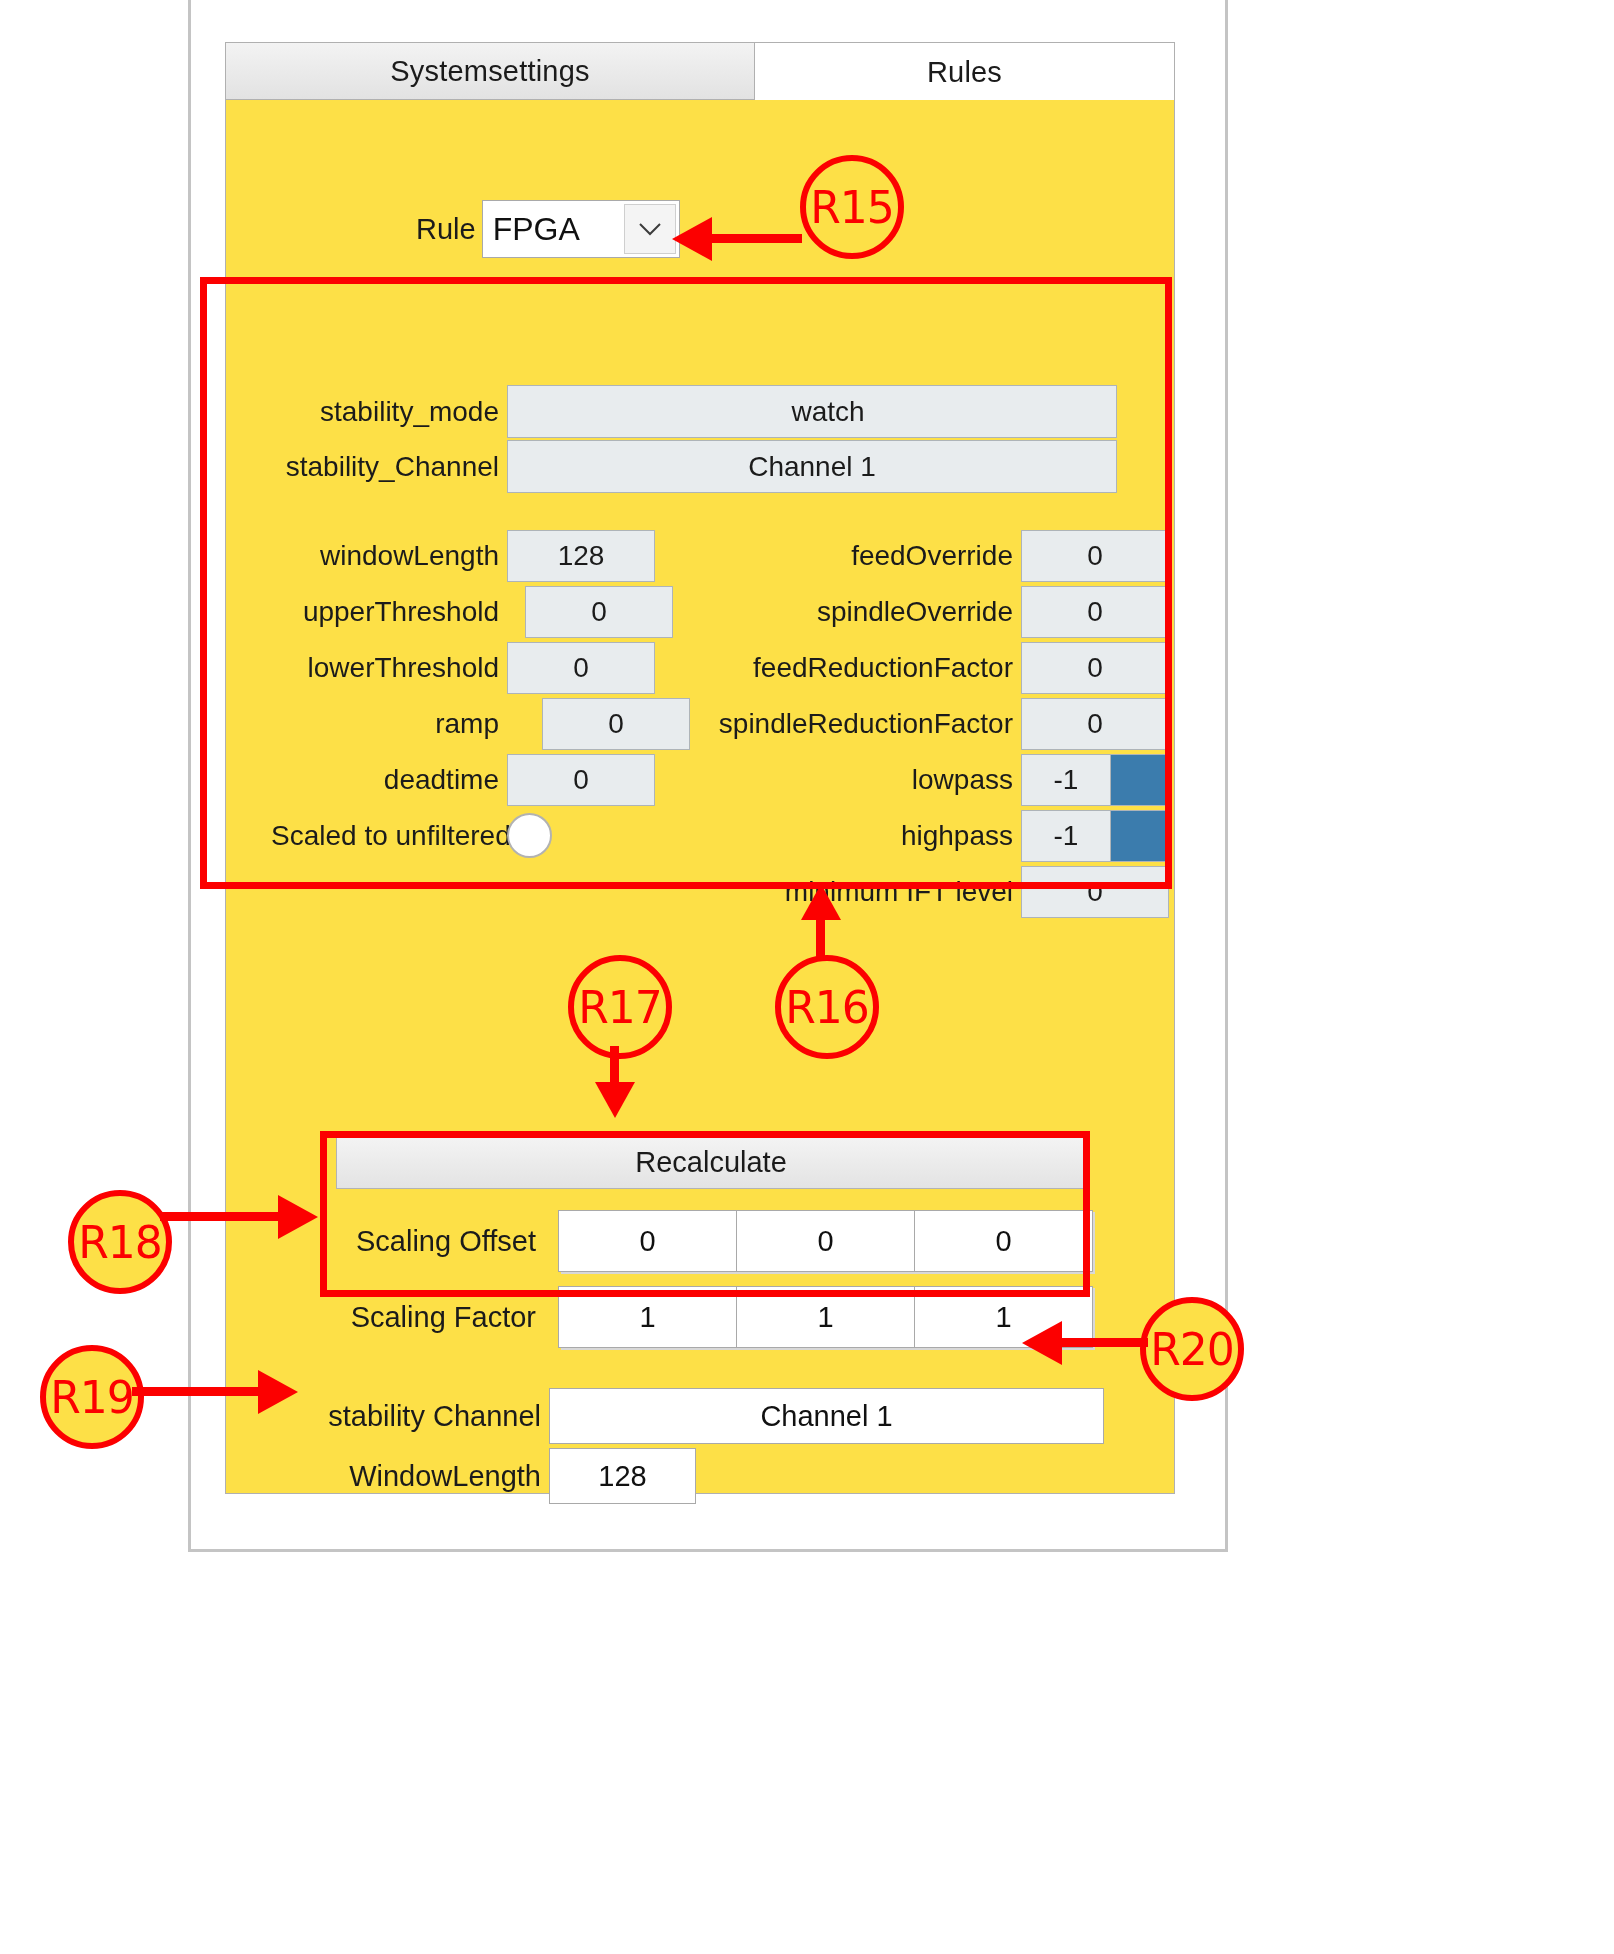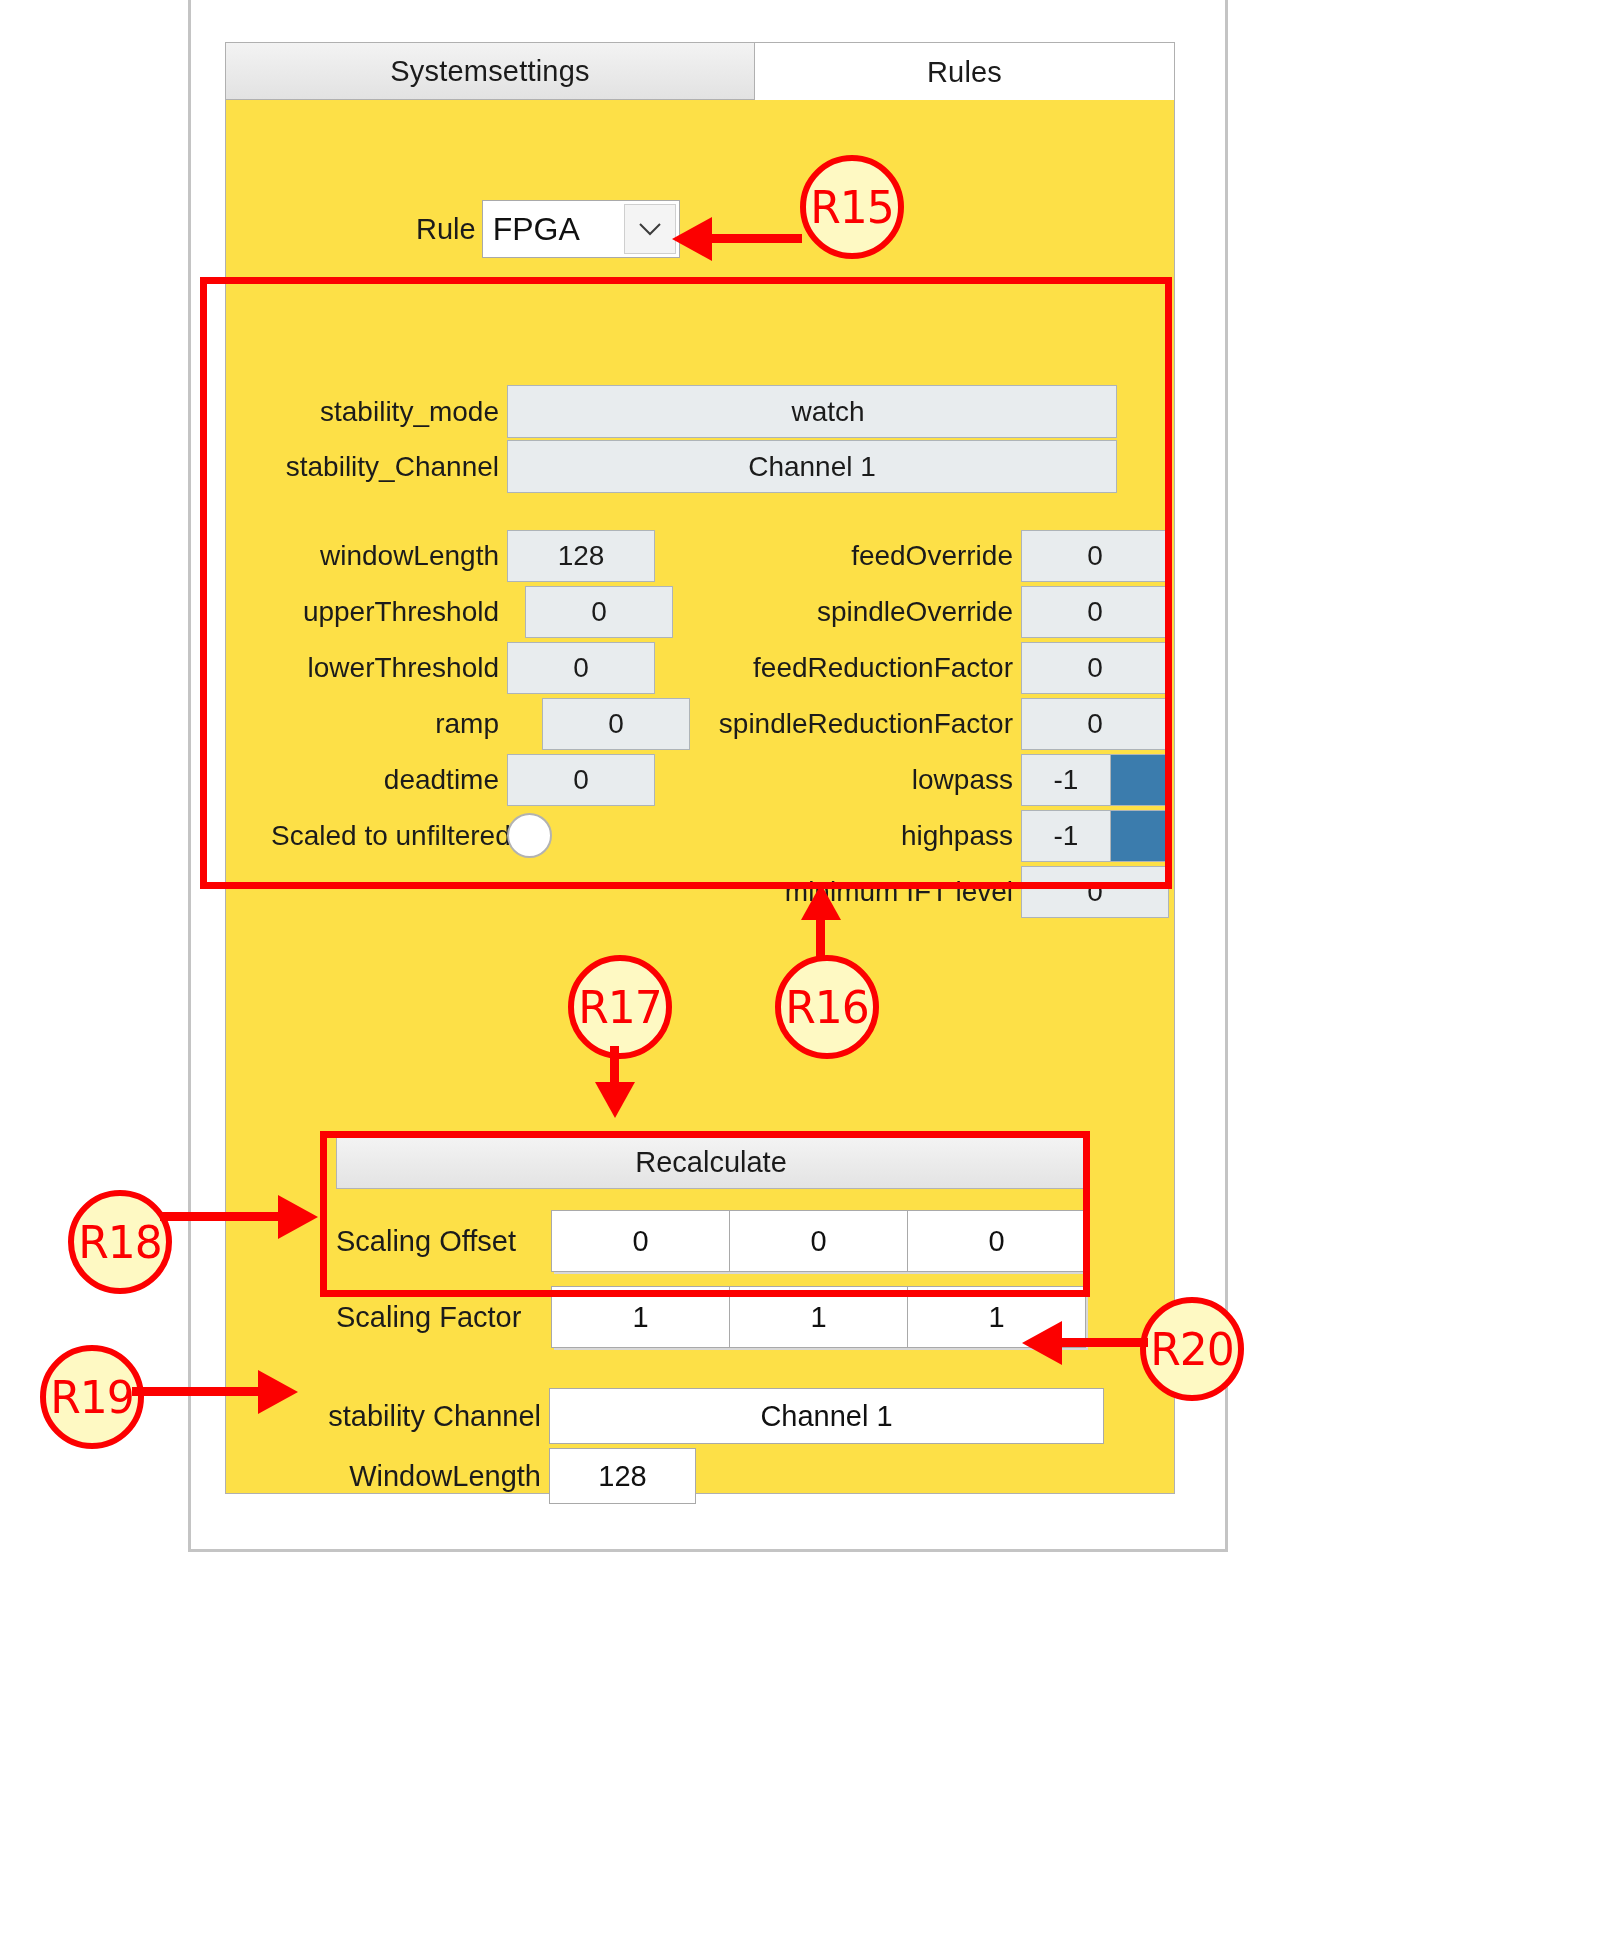--- a/index.html
+++ b/index.html
@@ -125,21 +125,21 @@
     background:linear-gradient(#f4f4f4,#e3e3e3);
     border:1px solid #b3b3b3;
     box-sizing:border-box;
     display:flex;align-items:center;justify-content:center;
     font-size:29px;color:#1b1b1b;
   }
 
   
   #scaling{left:110px;top:1110px;}
   .srow{display:flex;align-items:center;margin-bottom:8px;position:relative;}
-  .slabel{font-size:29px;width:200px;text-align:left;padding-right:16px;color:#1b1b1b;}
+  .slabel{font-size:29px;width:200px;text-align:right;padding-right:23px;color:#1b1b1b;}
   .scell{
     width:179px;height:62px;background:#ffffff;
     border:1px solid #a9a9a9;margin-left:-1px;
     box-sizing:border-box;
     display:flex;align-items:center;justify-content:center;
     font-size:29px;color:#111;
   }
   .sgrid{display:flex;box-shadow:2px 2px 0 #d8d8d8;}
 
   
@@ -154,21 +154,21 @@
   #bf-window{
     width:147px;height:56px;background:#ffffff;border:1px solid #a9a9a9;
     box-sizing:border-box;display:flex;align-items:center;justify-content:center;
     font-size:29px;color:#111;
   }
 
   
   #annotations{left:0;top:0;width:1614px;height:1954px;pointer-events:none;}
   .anno-circle{
     position:absolute;border:6px solid #fc0000;border-radius:50%;
-    background:#fef9c3;
+    background:#fde047;
     display:flex;align-items:center;justify-content:center;
     font-size:44px;color:#fc0000;
     font-family:"DejaVu Sans", sans-serif;
     letter-spacing:-1px;
   }
   .anno-box{position:absolute;border:7px solid #fc0000;box-sizing:border-box;}
   .anno-line{position:absolute;background:#fc0000;}
 </style>
 </head>
 <body>

